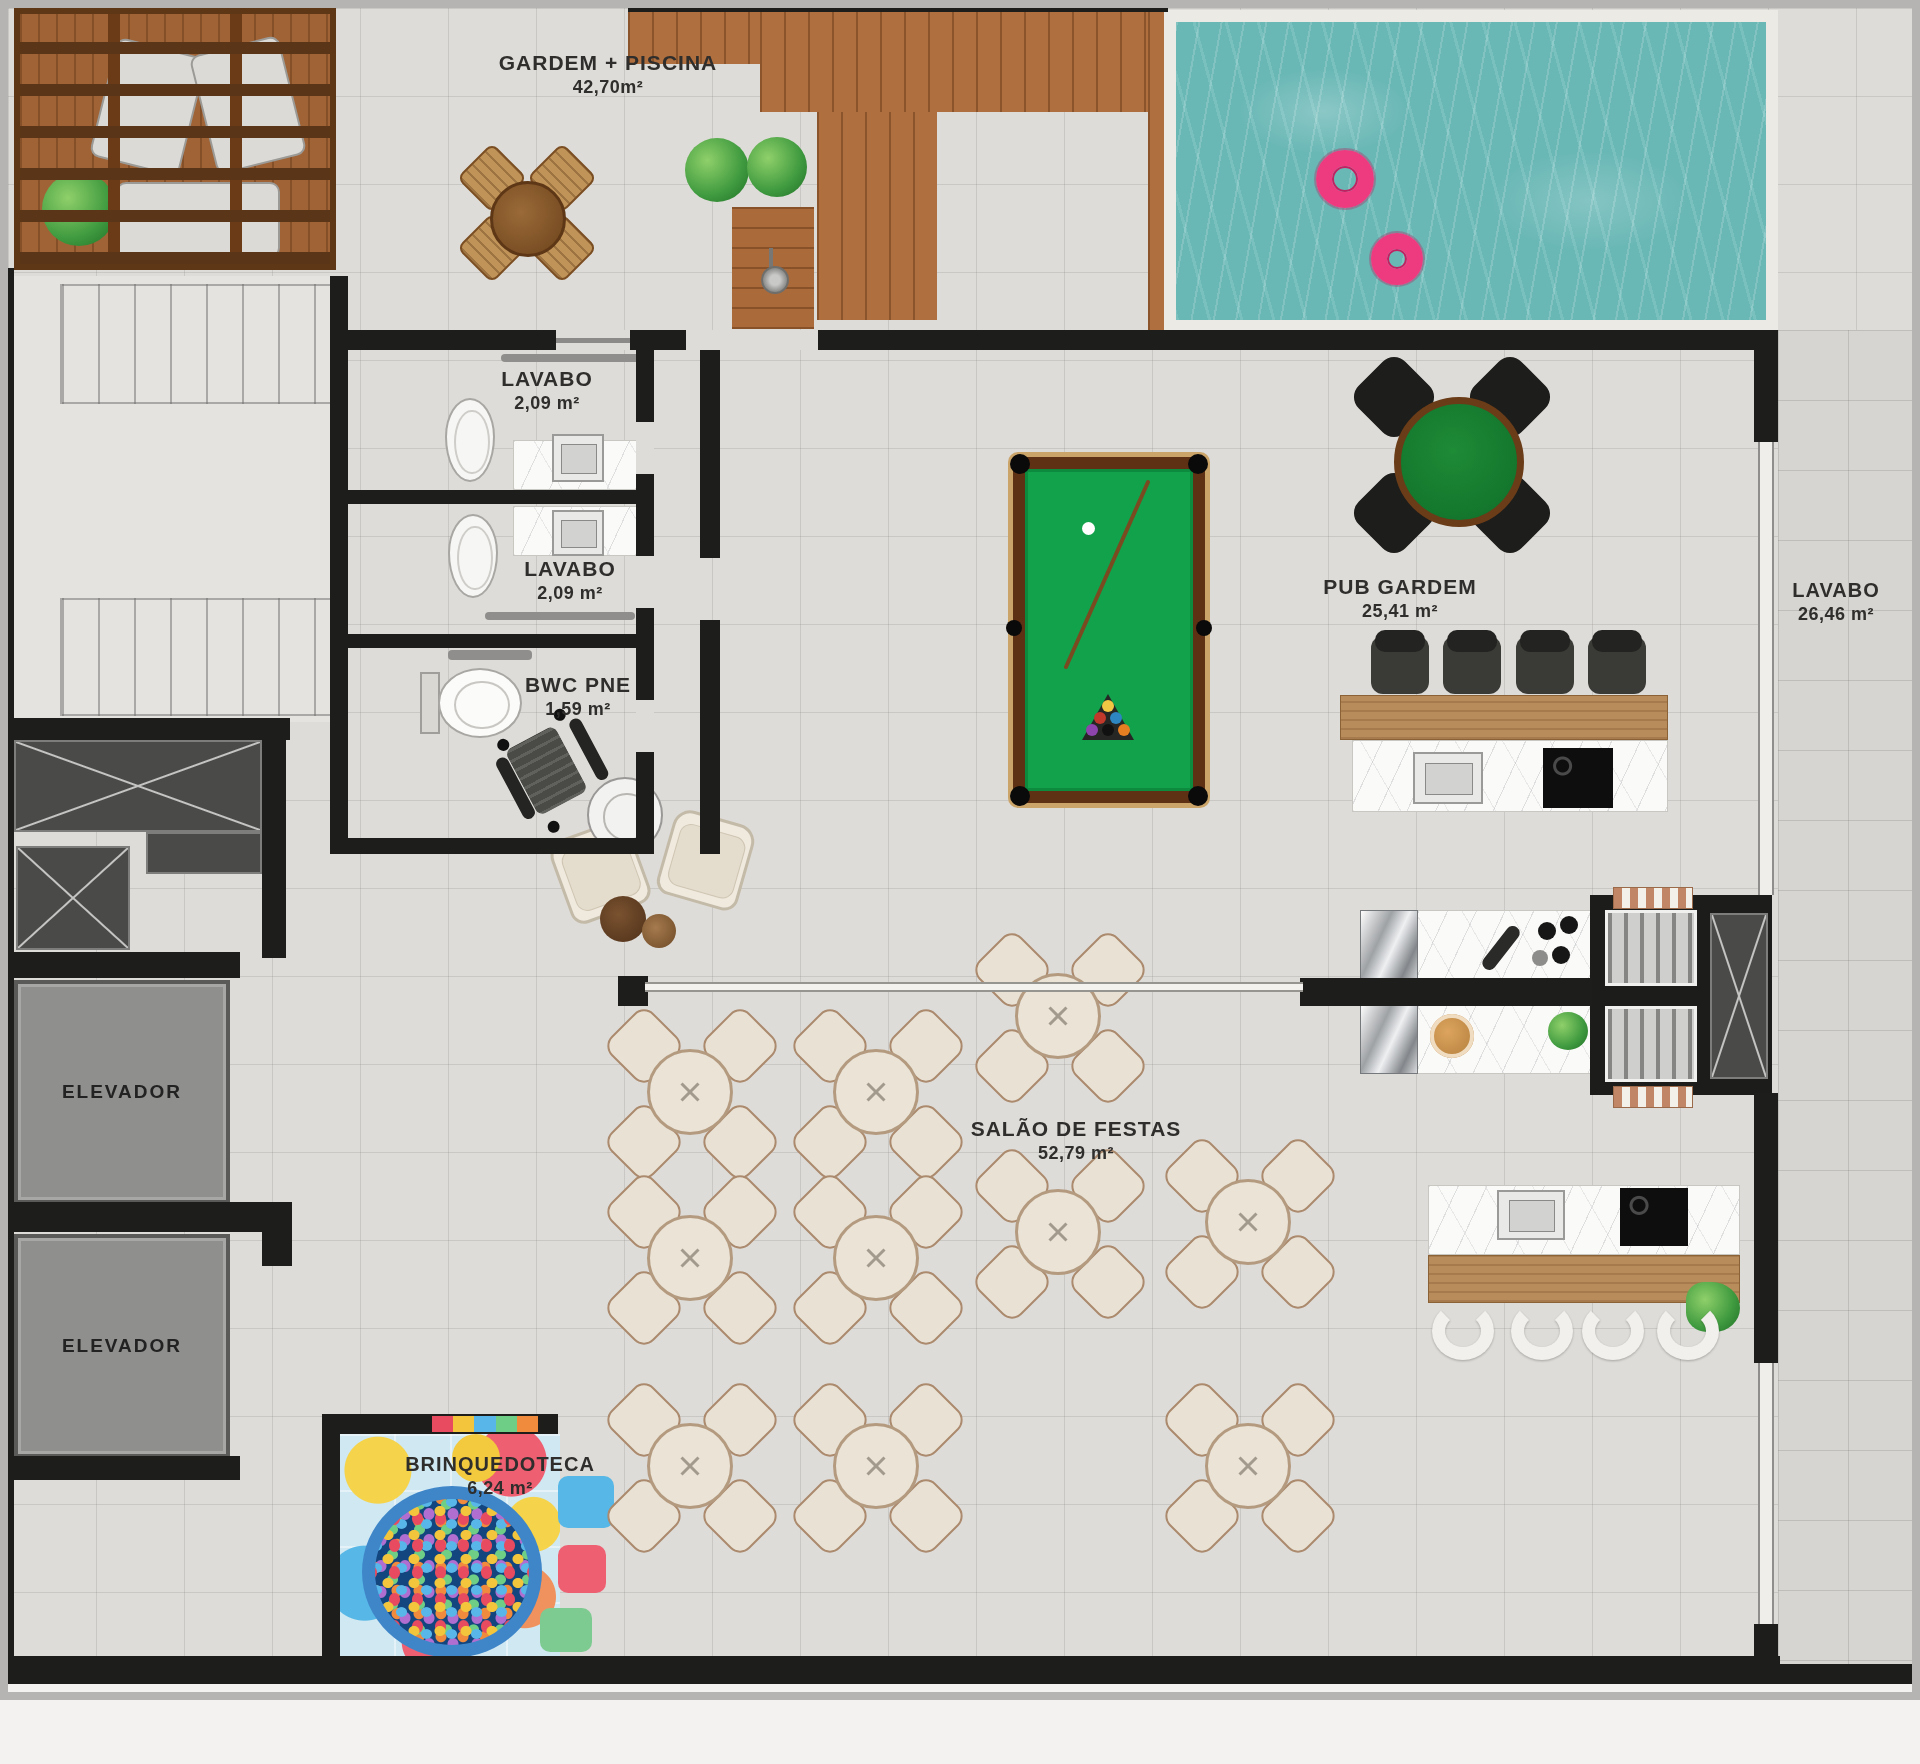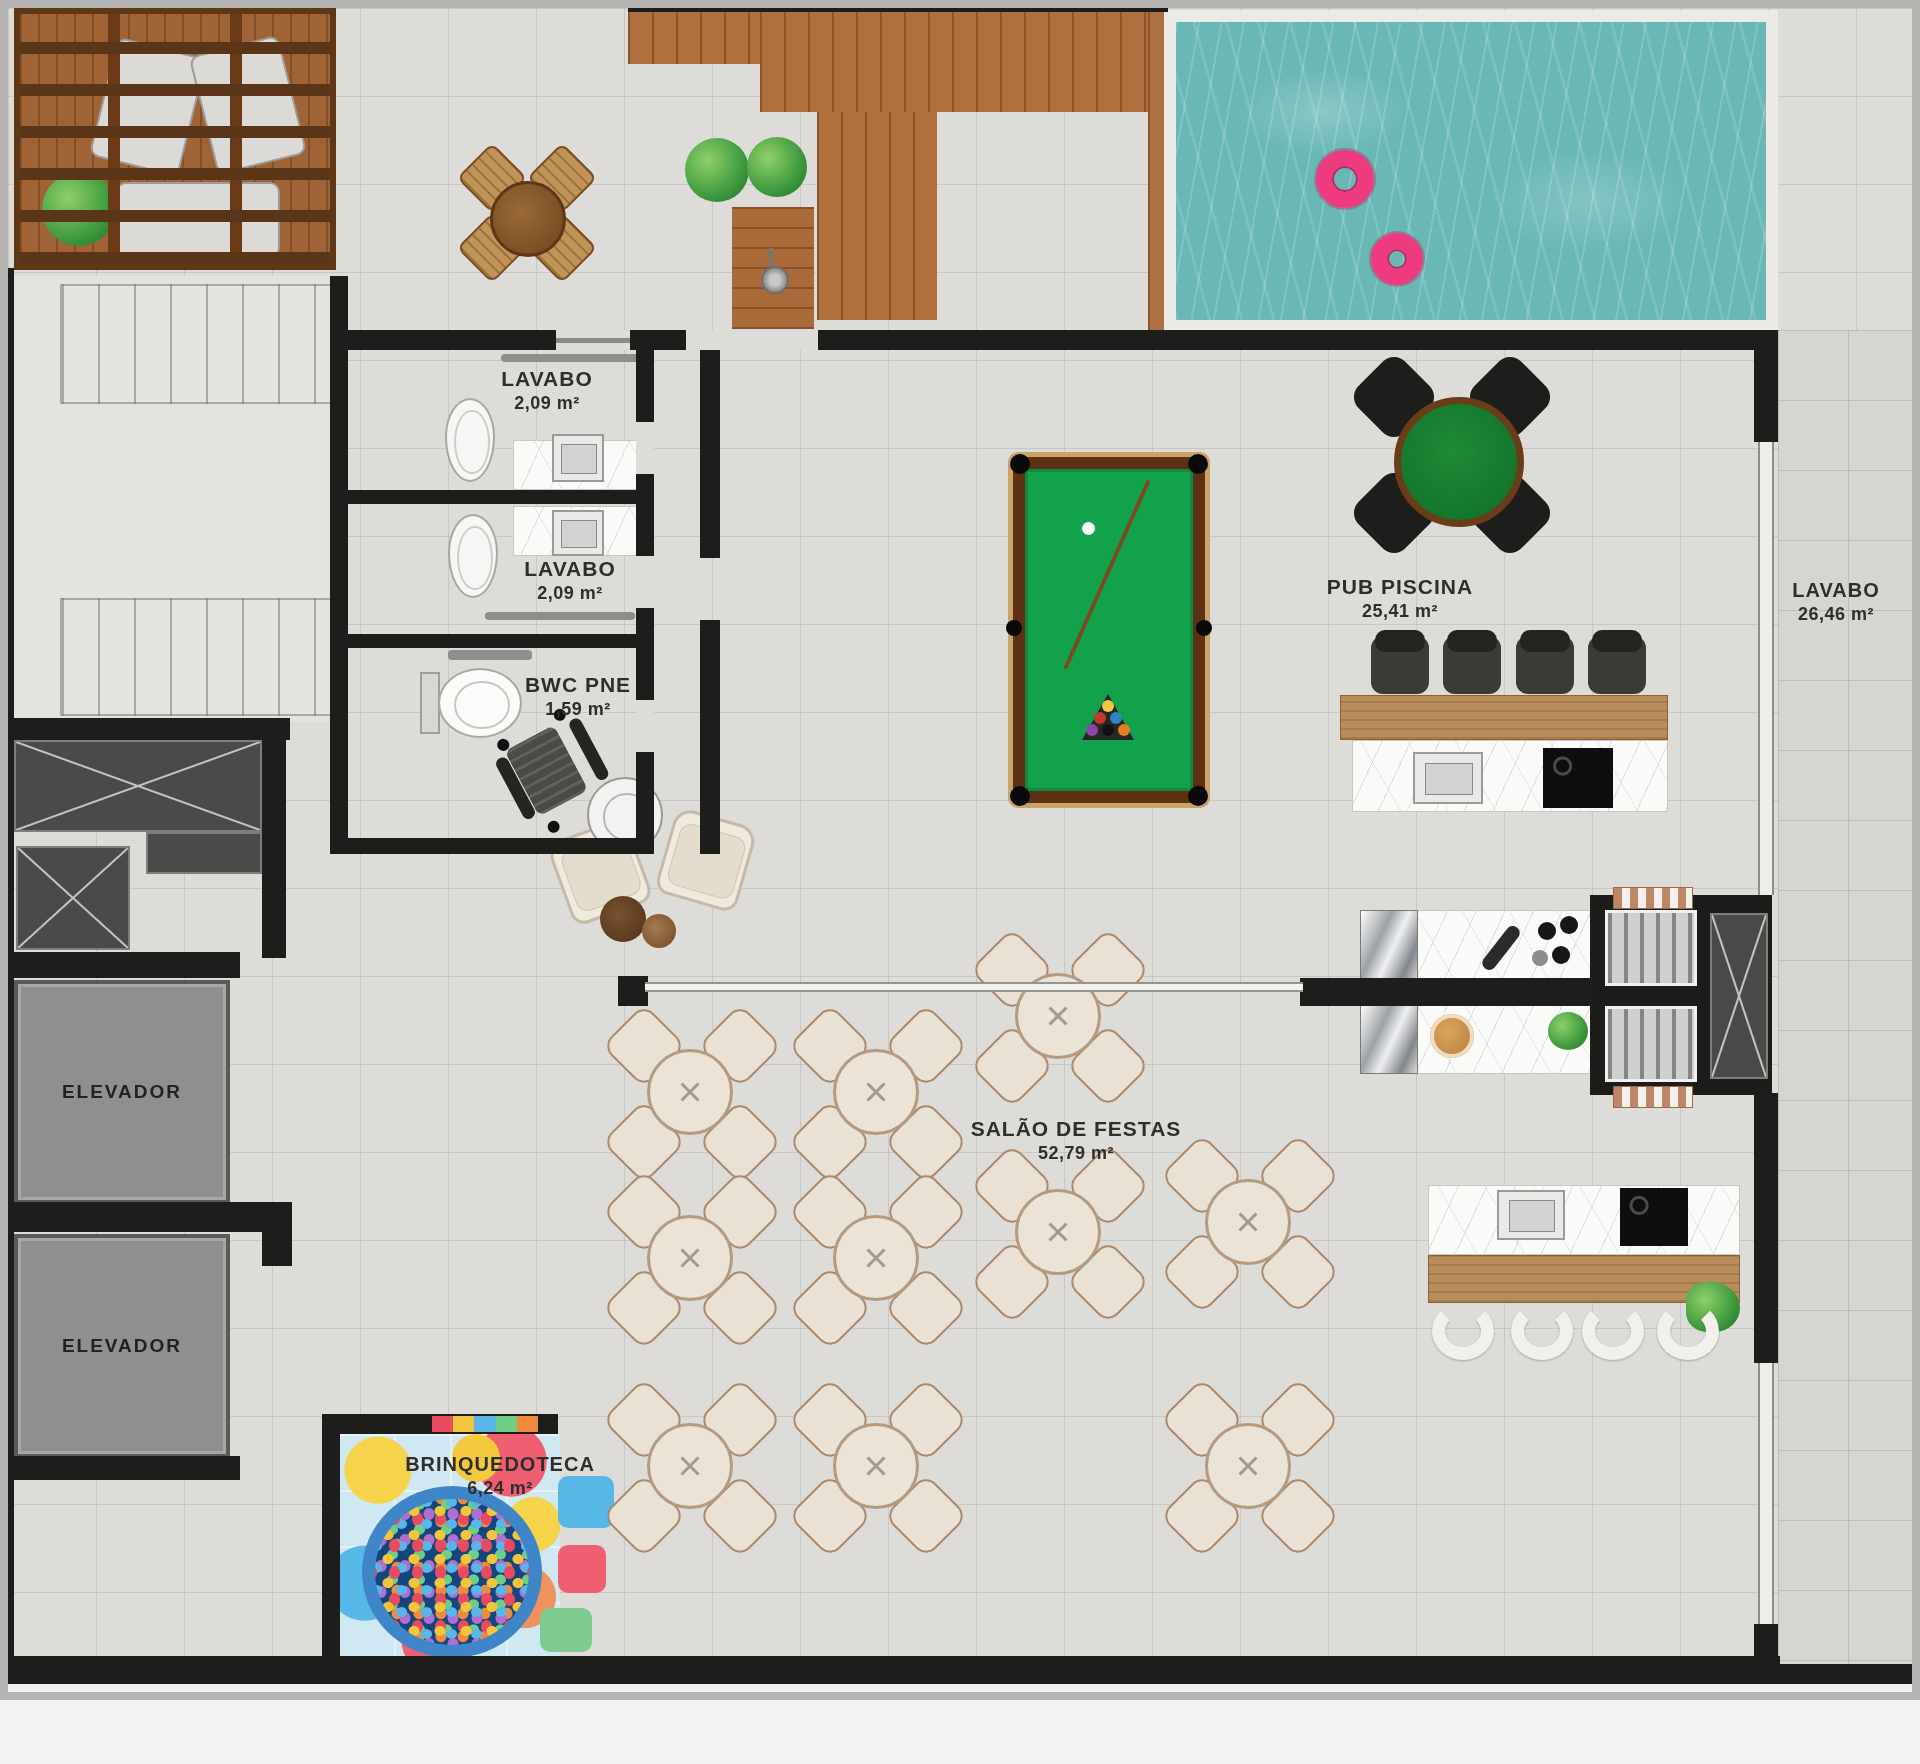--- a/index.html
+++ b/index.html
@@ -151,20 +151,24 @@
     <div class="rail" style="right:88px;"></div>
     <div class="beams"></div>
   </div>
 
   <div class="abs gchair" style="left:467px;top:153px;width:46px;height:46px;transform:rotate(45deg);"></div>
   <div class="abs gchair" style="left:537px;top:153px;width:46px;height:46px;transform:rotate(45deg);"></div>
   <div class="abs gchair" style="left:467px;top:223px;width:46px;height:46px;transform:rotate(45deg);"></div>
   <div class="abs gchair" style="left:537px;top:223px;width:46px;height:46px;transform:rotate(45deg);"></div>
   <div class="abs gtable" style="left:490px;top:181px;width:70px;height:70px;"></div>
 
+  <div class="abs room-label" style="left:468px;top:50px;width:280px;">
+    <span class="l1">GARDEM + PISCINA</span>
+    <span class="l2">42,70m²</span>
+  </div>
 
   <div class="abs bush" style="left:685px;top:138px;width:64px;height:64px;"></div>
   <div class="abs bush" style="left:747px;top:137px;width:60px;height:60px;"></div>
 
   <div class="abs" style="left:769px;top:248px;width:4px;height:26px;background:#77777 5;background:#777775;z-index:3;"></div>
   <div class="abs shower-head" style="left:761px;top:266px;width:24px;height:24px;"></div>
 
   <div class="abs pool"></div>
   <div class="abs floaty" style="left:1316px;top:150px;width:58px;height:58px;"></div>
   <div class="abs floaty" style="left:1371px;top:233px;width:52px;height:52px;"></div>
@@ -234,21 +238,21 @@
     </svg>
   </div>
 
   <div class="abs card-chair" style="left:1361px;top:364px;width:66px;height:66px;transform:rotate(45deg);"></div>
   <div class="abs card-chair" style="left:1477px;top:364px;width:66px;height:66px;transform:rotate(45deg);"></div>
   <div class="abs card-chair" style="left:1361px;top:480px;width:66px;height:66px;transform:rotate(45deg);"></div>
   <div class="abs card-chair" style="left:1477px;top:480px;width:66px;height:66px;transform:rotate(45deg);"></div>
   <div class="abs card-top" style="left:1394px;top:397px;width:116px;height:116px;"></div>
 
   <div class="abs room-label" style="left:1300px;top:574px;width:200px;">
-    <span class="l1">PUB PISCINA</span>
+    <span class="l1">PUB GARDEM</span>
     <span class="l2">25,41 m²</span>
   </div>
 
   <div class="abs woodc" style="left:1340px;top:695px;width:328px;height:45px;"></div>
   <div class="abs marble" style="left:1352px;top:740px;width:316px;height:72px;"></div>
   <div class="abs sink" style="left:1413px;top:752px;width:70px;height:52px;">
       <div class="basin"></div>
     </div>
   <div class="abs cooktop" style="left:1543px;top:748px;width:70px;height:60px;"></div>
 

